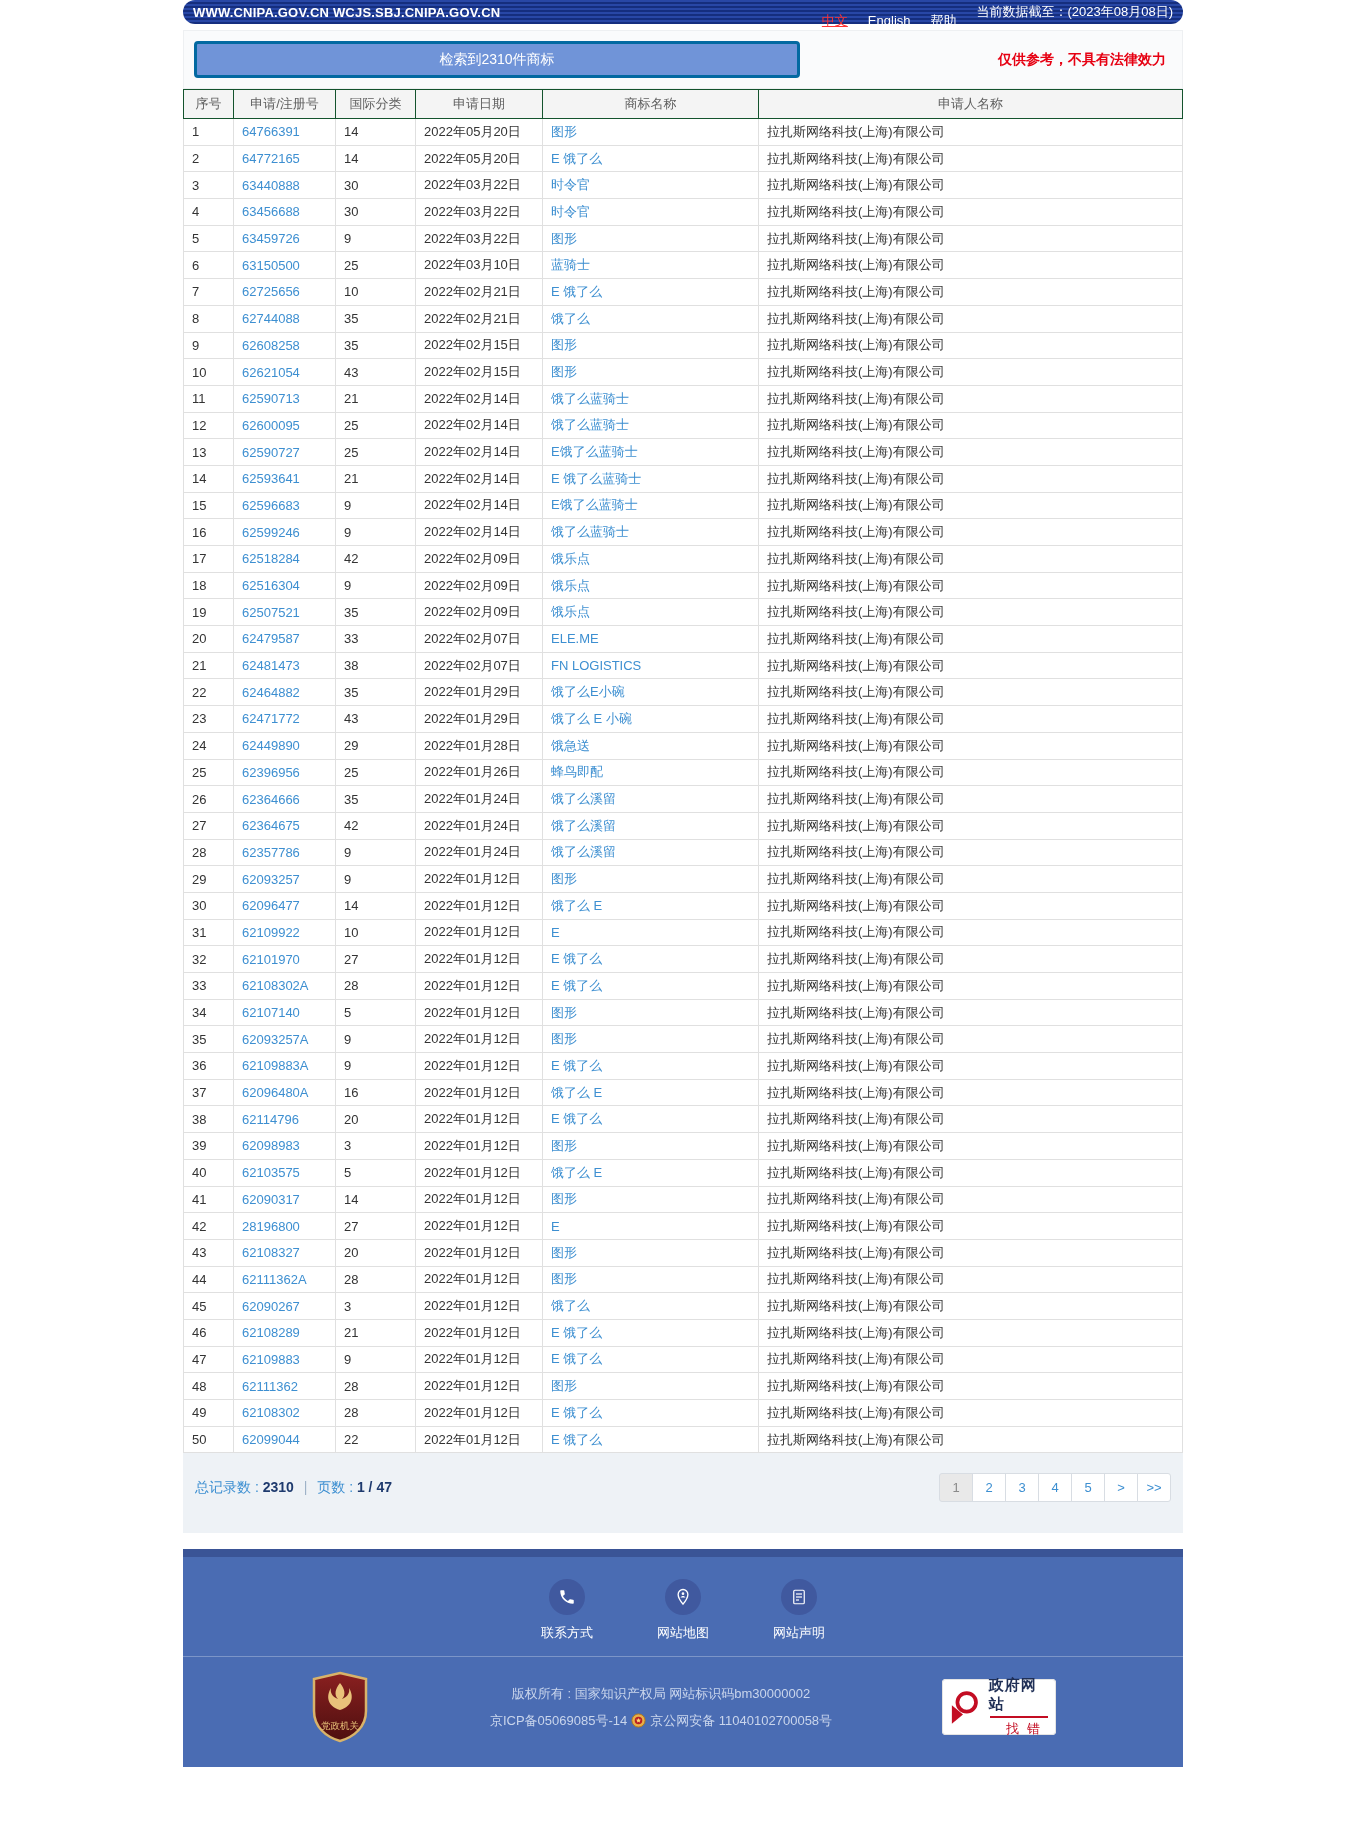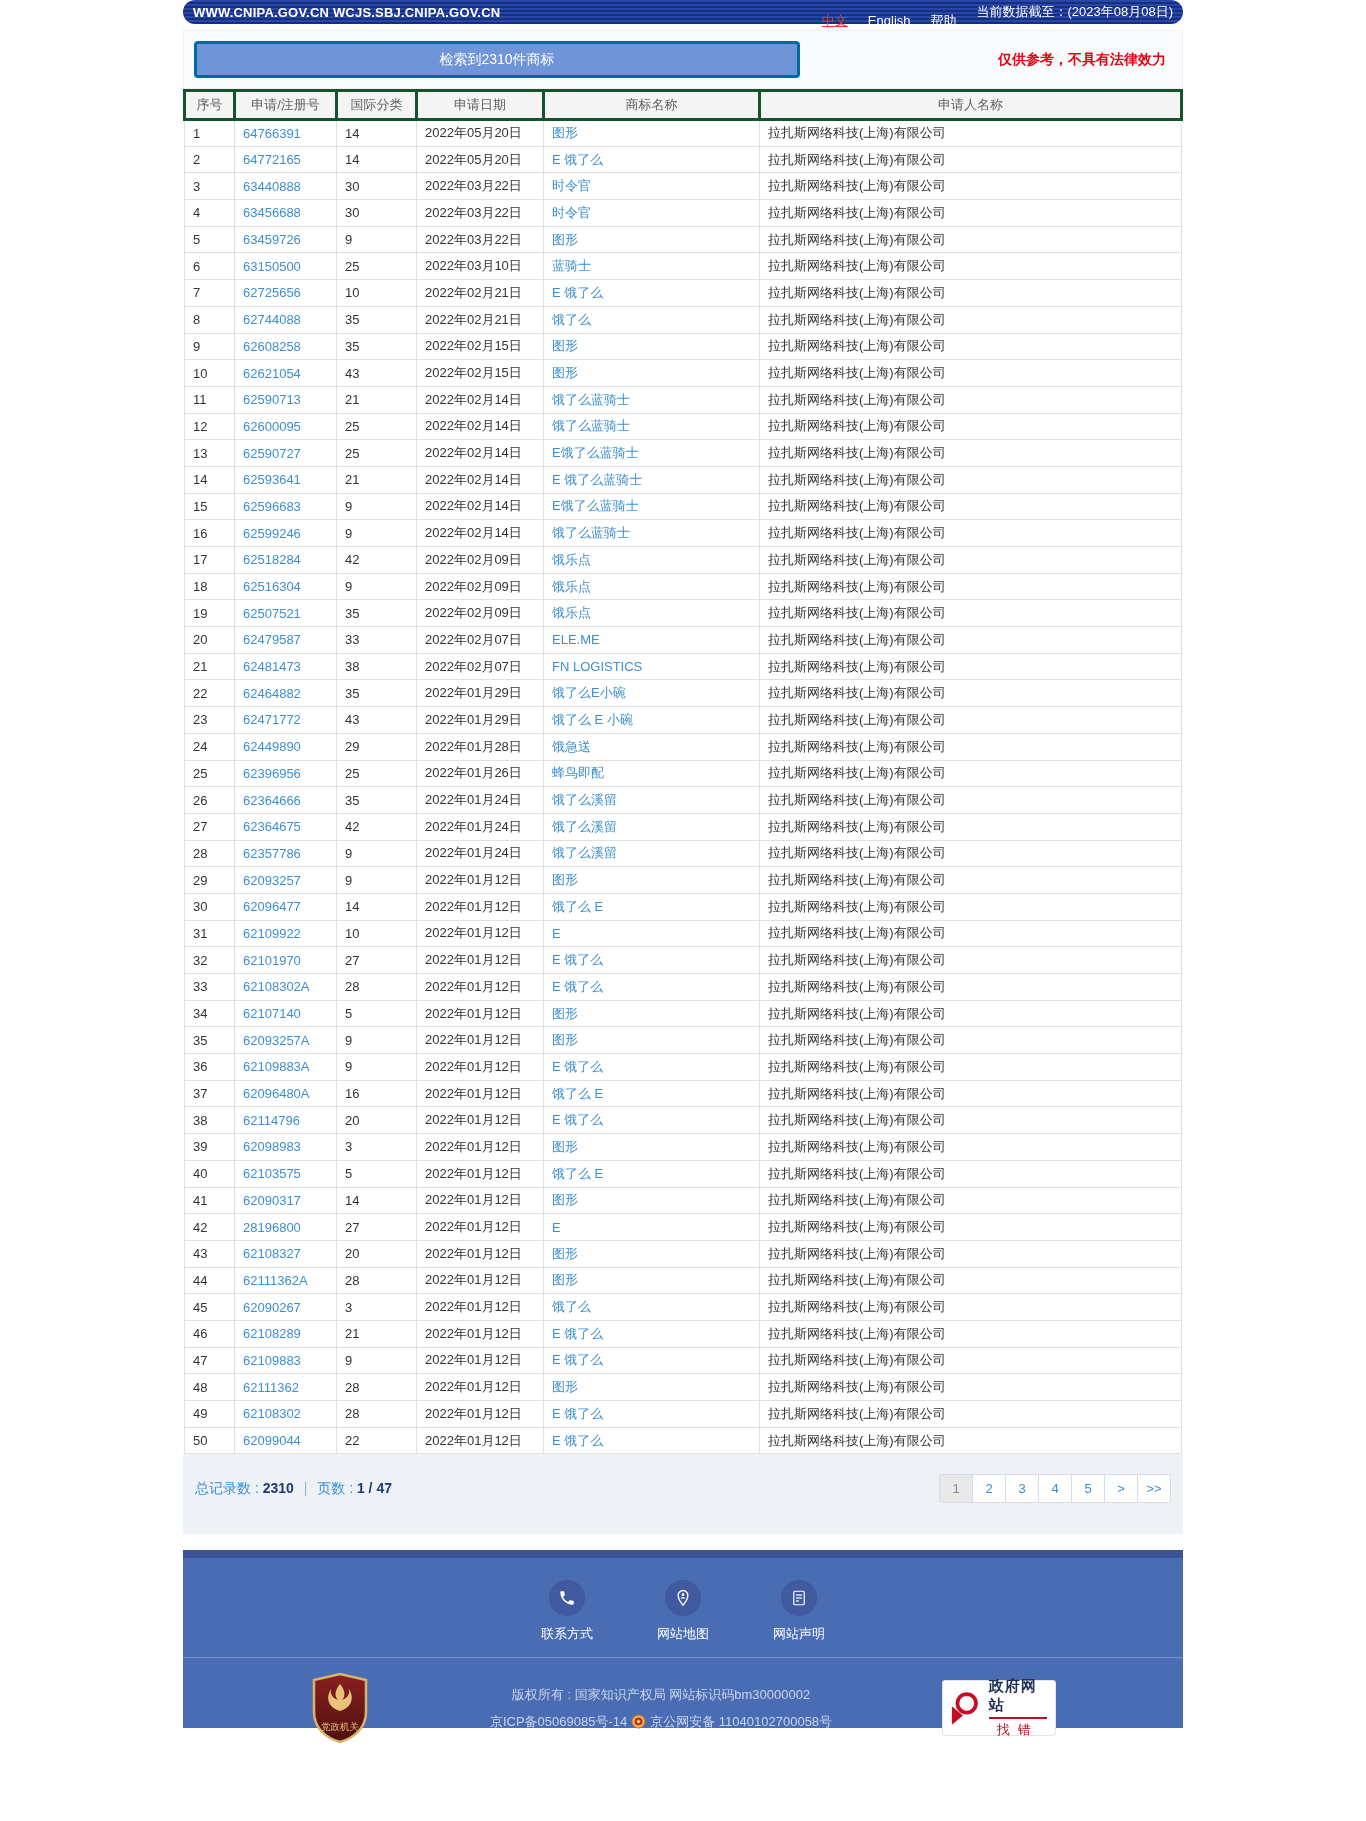--- a/index.html
+++ b/index.html
@@ -23,56 +23,56 @@
   .result-button { width:606px; height:37px; background:#7094d8; color:#fff; border:3px solid #0369a1;
     border-radius:4px; font-size:14px; font-family:inherit; cursor:pointer; }
   .disclaimer { color:#e60012; font-size:14px; font-weight:bold; padding-right:6px; }
 
   
   table.results { width:100%; border-collapse:collapse; table-layout:fixed; font-size:13px; }
   table.results col.c-seq{width:50px;} table.results col.c-app{width:102px;}
   table.results col.c-cls{width:80px;} table.results col.c-date{width:127px;}
   table.results col.c-name{width:216px;}
   table.results th { background:#f4f4f4; color:#5f5f5f; font-weight:normal; height:29px;
-    border:3px solid #14532d; text-align:center; padding:0 6px; }
+    border:1px solid #14532d; text-align:center; padding:0 6px; }
   table.results td { height:26.7px; border:1px solid #e0e0e0; padding:0 8px; color:#333;
     overflow:hidden; white-space:nowrap; }
   table.results td.link { color:#3d8fd1; cursor:pointer; }
 
   
   .pagination-bar { background:#eef2f6; height:80px; padding:20px 12px 0; display:flex;
     justify-content:space-between; align-items:flex-start; }
   .totals { color:#3d8fd1; font-size:14px; line-height:29px; }
   .totals b { color:#1e3a6e; font-weight:bold; }
   .totals .sep { color:#9fb3c8; margin:0 6px; }
   .pager { display:flex; }
   .page-btn { min-width:34px; height:29px; line-height:27px; text-align:center; background:#fff;
     border:1px solid #d8dde3; margin-left:-1px; color:#3d8fd1; font-size:13px; padding:0 8px; cursor:pointer; }
   .page-btn:first-child { border-radius:3px 0 0 3px; margin-left:0; }
   .page-btn:last-child { border-radius:0 3px 3px 0; }
   .page-btn.current { background:#e9e9e9; color:#8a8a8a; cursor:default; }
 
   
   footer { margin-top:16px; }
   .footer-strip { height:8px; background:#3a5496; }
-  .footer-main { background:#4a6cb3; height:170px; padding-top:22px; }
+  .footer-main { background:#4a6cb3; height:210px; padding-top:22px; }
   .footer-links { display:flex; justify-content:center; gap:64px; }
   .footer-link { display:flex; flex-direction:column; align-items:center; color:#fff;
     font-size:13px; cursor:pointer; }
   .icon-circle { width:36px; height:36px; border-radius:50%; background:#40599f;
     display:flex; align-items:center; justify-content:center; margin-bottom:9px; }
   .footer-divider { height:1px; background:rgba(255,255,255,.28); margin-top:14px; }
   .footer-bottom { display:flex; justify-content:center; align-items:center; padding-top:14px; }
   .shield-badge { margin-right:120px; display:flex; flex-direction:column; align-items:center; cursor:pointer; }
   .copyright { text-align:center; color:#c9d5ec; font-size:13px; line-height:27px; }
   .copyright .police-row { display:flex; align-items:center; justify-content:space-between; gap:4px; }
   .gov-badge { margin-left:110px; width:114px; height:56px; background:#fff; border-radius:4px;
     display:flex; align-items:center; padding:5px 8px; gap:7px; cursor:pointer;
     box-shadow:0 0 0 1px #e4e4e4 inset; }
-  .gov-badge .txt { display:flex; flex-direction:column; align-items:flex-start; }
+  .gov-badge .txt { display:flex; flex-direction:column; align-items:flex-end; }
   .gov-badge .t1 { color:#1f2f56; font-weight:bold; font-size:15px; letter-spacing:1px; }
   .gov-badge .rule { width:58px; height:2px; background:#c30d23; margin:2px 0; }
   .gov-badge .t2 { color:#c30d23; font-size:13px; letter-spacing:8px; margin-left:8px; }
 </style>
 </head>
 <body>
 
 <div class="page">
 
   <header class="topbar">

